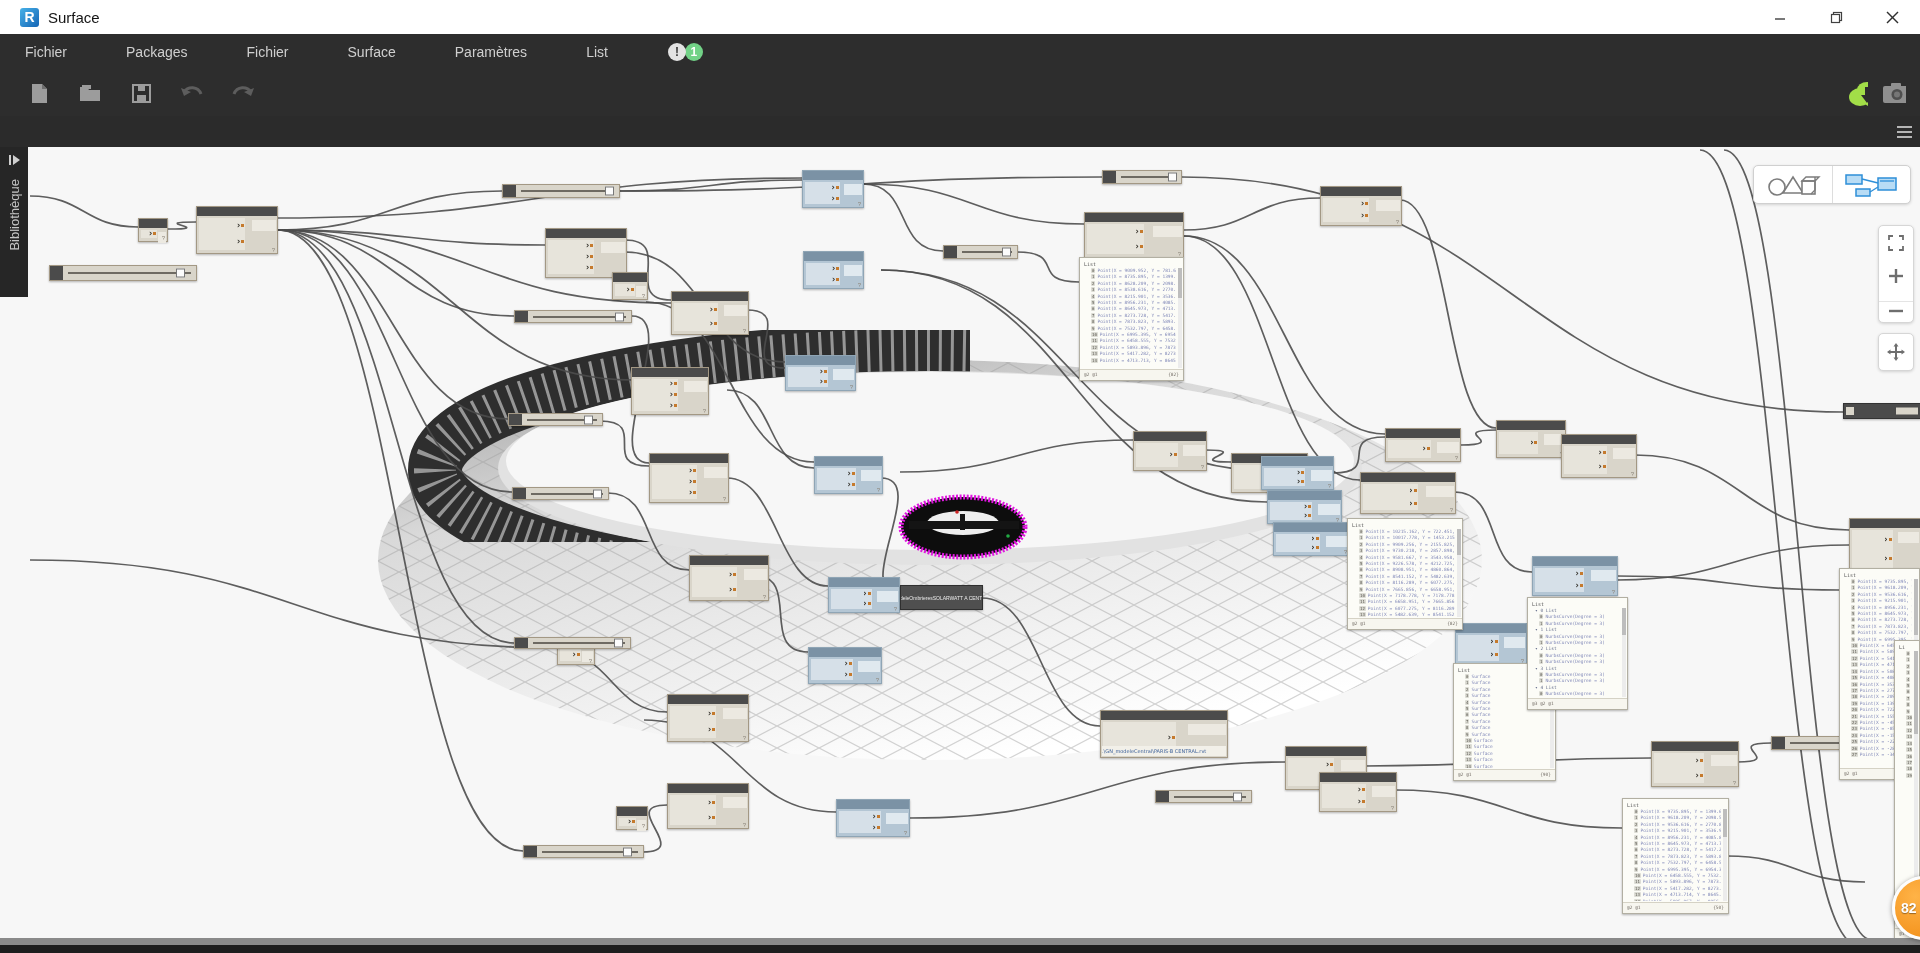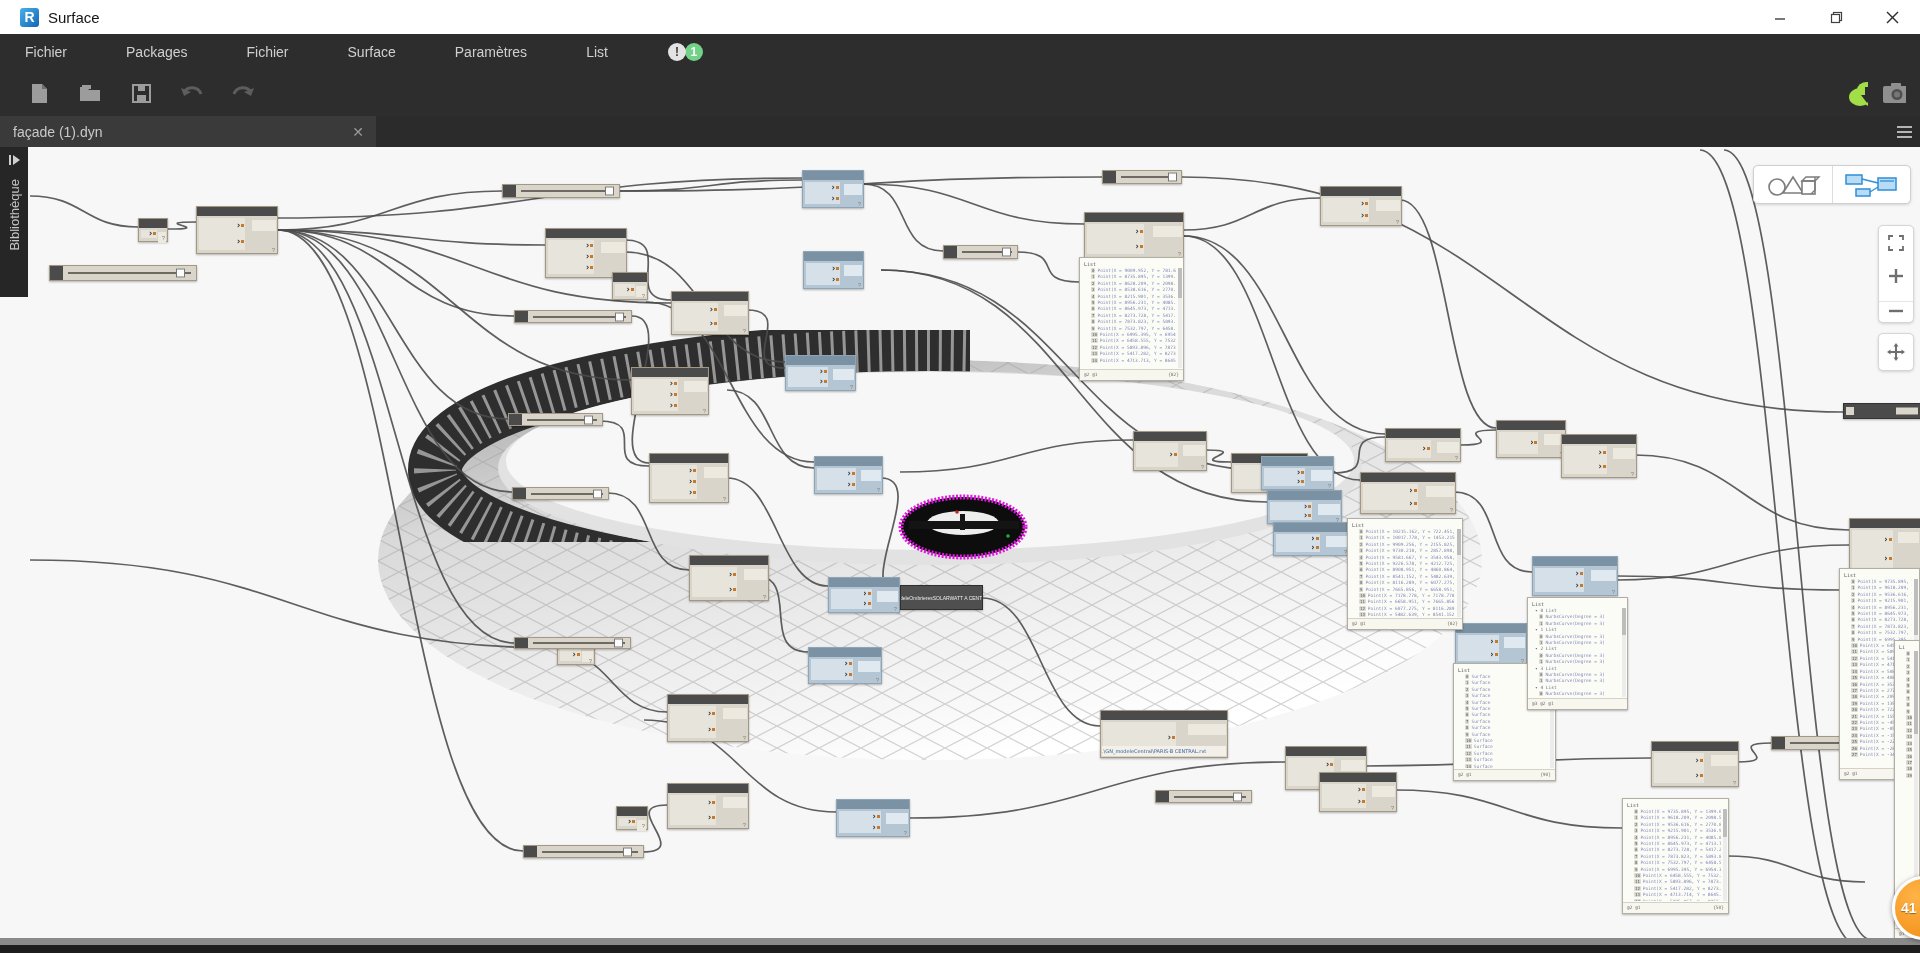--- a/index.html
+++ b/index.html
@@ -969,24 +969,20 @@
         <rect x="1" y="4" width="28" height="17" rx="2" fill="#8f8f8f"></rect>
         <rect x="9" y="1" width="10" height="5" rx="1" fill="#8f8f8f"></rect>
         <circle cx="15" cy="12.5" r="5.5" fill="#4f4f4f"></circle>
           <circle cx="15" cy="12.5" r="3" fill="#767676"></circle>
       </svg>
     </span>
   </span>
 </div>
 
 <div class="tabbar">
-  <div class="tab">
-    <span class="tlabel">façade (1).dyn</span>
-    <span class="tclose">✕</span>
-  </div>
   <div class="hamb">
       <i></i>
       <i></i>
       <i></i>
     </div>
 </div>
 
 <div class="library">
   <span class="lib-expand">
     <span class="bar"></span>
@@ -1044,14 +1040,14 @@
       <path d="M0 9 L3.5 6.5 V11.5 Z" fill="#6e6e6e"></path>
         <path d="M18 9 L14.5 6.5 V11.5 Z" fill="#6e6e6e"></path>
     </svg>
   </span>
 </div>
 
 <div class="bar-gray"></div>
 <div class="bar-dark"></div>
 
 <div class="badge">
-  <span>41</span>
+  <span>82</span>
 </div>
 
 </body></html>

